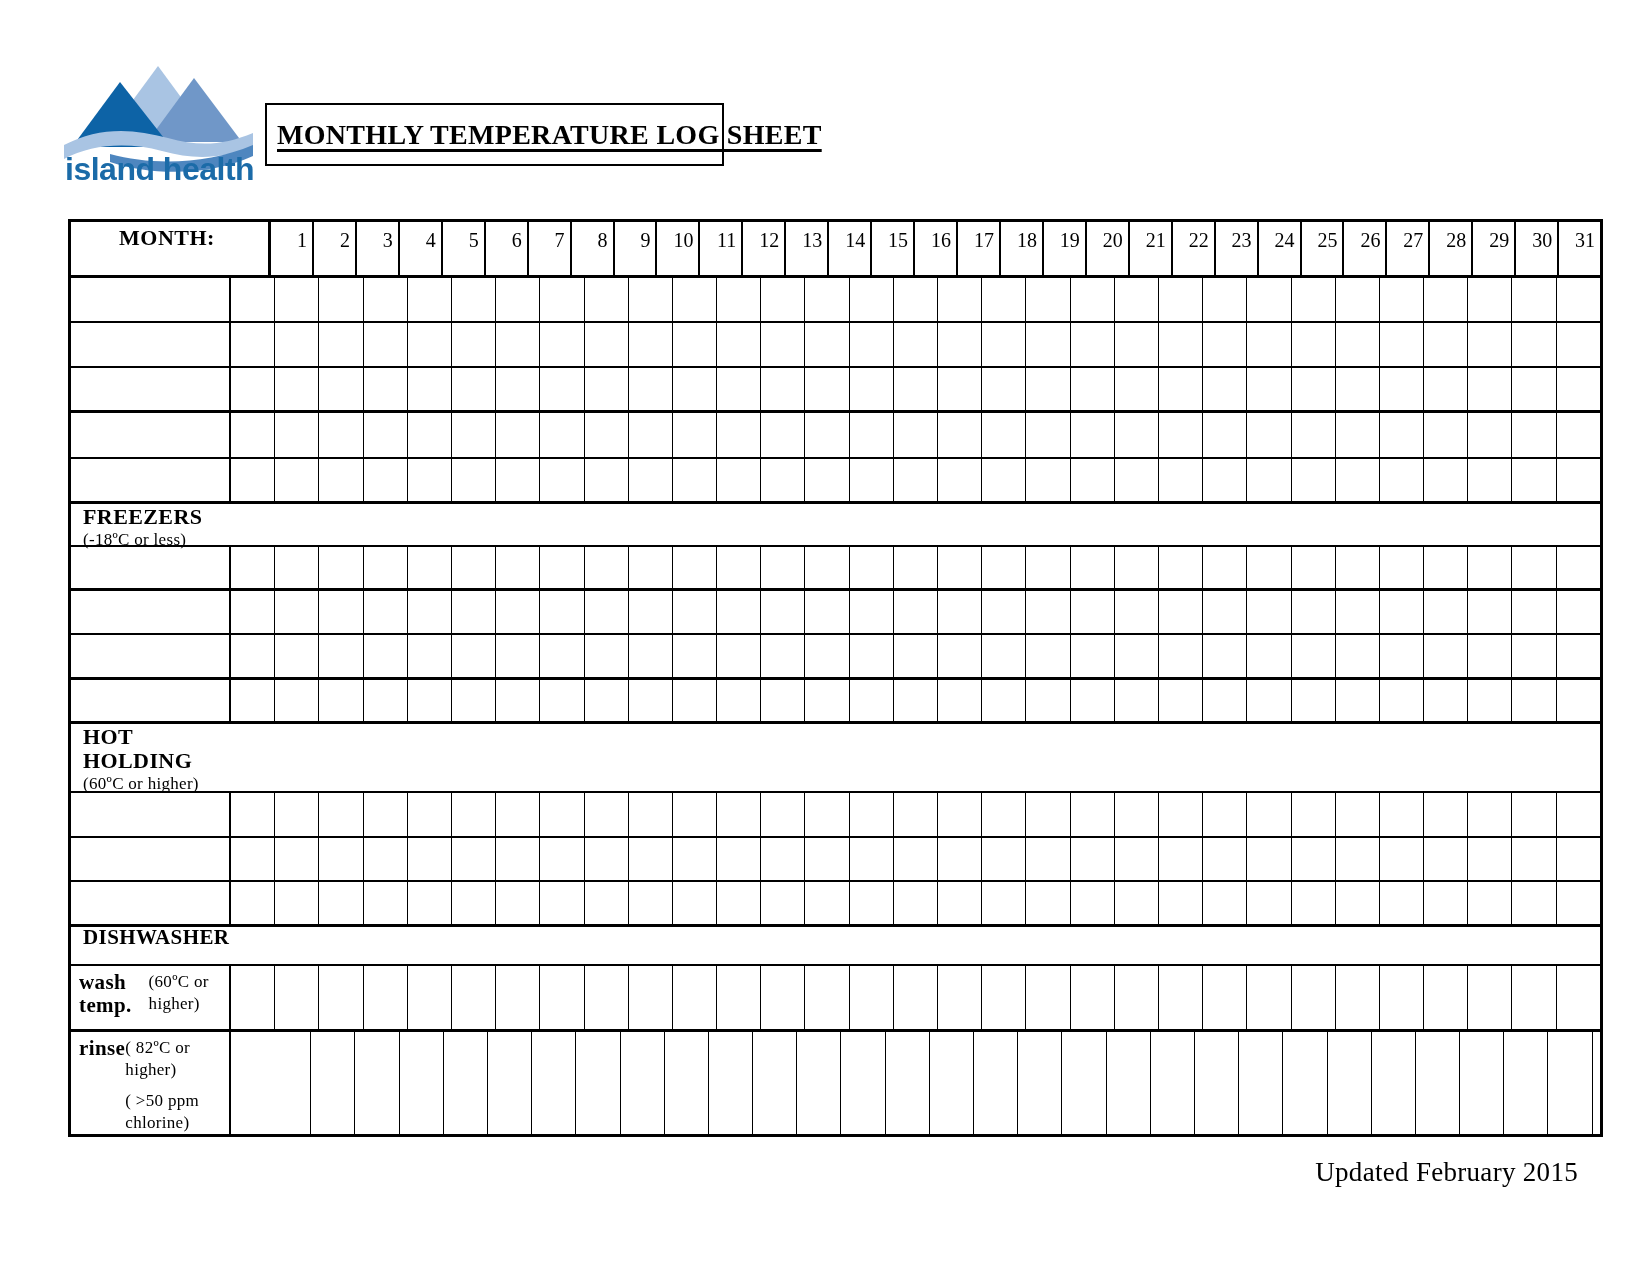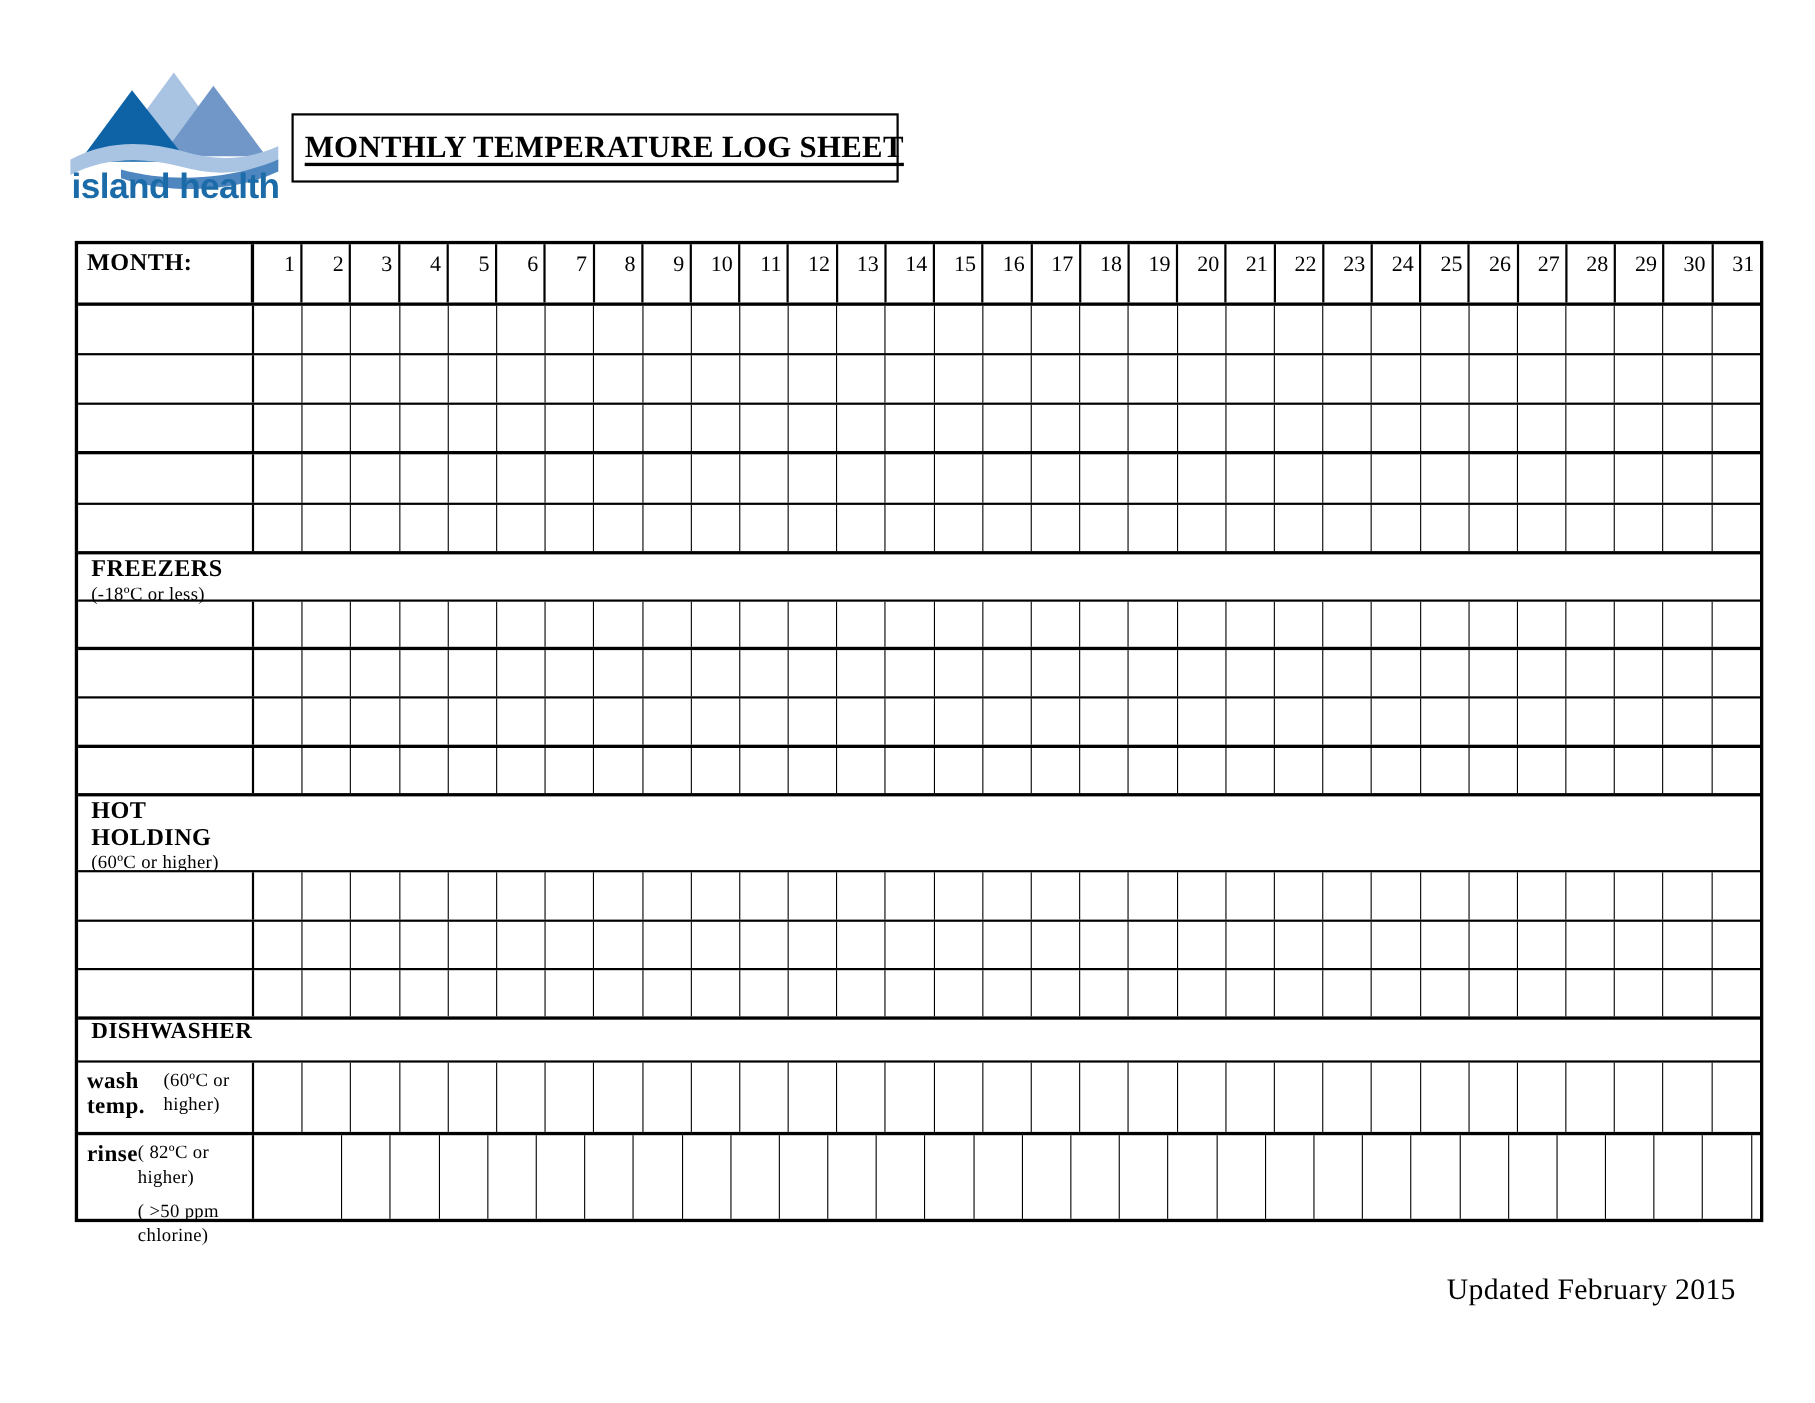--- a/index.html
+++ b/index.html
@@ -3,38 +3,38 @@
 <meta charset="utf-8">
 <style>
   html,body{margin:0;padding:0;background:#ffffff;}
   .page{position:relative;width:1650px;height:1275px;background:#fff;overflow:hidden;
         font-family:"Liberation Serif","DejaVu Serif",serif;color:#000;}
 
   
   .logo{position:absolute;left:58px;top:58px;width:200px;height:128px;}
 
   
-  .title-box{position:absolute;left:265px;top:103px;width:552px;height:63px;
+  .title-box{position:absolute;left:265px;top:103px;width:459px;height:63px;
              border:2px solid #000;display:flex;align-items:center;
              padding-left:10px;box-sizing:border-box;background:#fff;}
   .title-text{font-size:28px;font-weight:bold;letter-spacing:0.3px;
               text-decoration:underline;text-decoration-thickness:3px;text-underline-offset:5px;
               white-space:nowrap;}
 
   
   .log-table{position:absolute;left:68px;top:219px;width:1535px;
              border:3px solid #000;box-sizing:border-box;background:#fff;}
   .row{display:flex;box-sizing:border-box;border-bottom:2px solid #000;}
   .row.header-row{border-bottom:3px solid #000;}
   .row.section-end,.row.thick{border-bottom:3px solid #000;}
   .log-table .row:last-child{border-bottom:none;}
 
   .label-cell{flex:0 0 160px;box-sizing:border-box;border-right:2px solid #000;
               padding:3px 4px 3px 8px;overflow:visible;}
-  .header-row .label-cell{border-right:3px solid #000;}
+  .header-row .label-cell{border-right:3px solid #000;margin-left:40px;}
   .month-text{font-weight:bold;font-size:22px;letter-spacing:0.5px;}
 
   .day-cell{flex:1 1 0;box-sizing:border-box;min-width:0;}
   .day-cell + .day-cell{border-left:1.5px solid #000;}
   .header-row .day-cell + .day-cell{border-left:2px solid #000;}
   .header-day{font-size:20px;text-align:right;padding:7px 5px 0 0;}
 
   .section-header-cell{flex:1 1 0;padding:1px 0 0 12px;box-sizing:border-box;}
   .heading{font-weight:bold;font-size:22px;line-height:1.08;letter-spacing:0.4px;}
   .note{font-size:17px;line-height:1.3;letter-spacing:0.3px;}
@@ -563,21 +563,21 @@
         <div class="day-cell data-cell"></div>
         <div class="day-cell data-cell"></div>
         <div class="day-cell data-cell"></div>
         <div class="day-cell data-cell"></div>
         <div class="day-cell data-cell"></div>
         <div class="day-cell data-cell"></div>
         <div class="day-cell data-cell"></div>
         <div class="day-cell data-cell"></div>
         <div class="day-cell data-cell"></div>
       </div>
-      <div class="row data-row section-end" style="height: 76px; gap: 36px;">
+      <div class="row data-row section-end" style="height: 102px; gap: 36px;">
         <div class="label-cell row-label-cell">
           <div class="heading">rinse</div>
           <div class="note-stack">
             <div class="note">( 82ºC or higher)</div>
             <div class="note">( &gt;50 ppm chlorine)</div>
           </div>
         </div>
         <div class="day-cell data-cell"></div>
         <div class="day-cell data-cell"></div>
         <div class="day-cell data-cell"></div>

